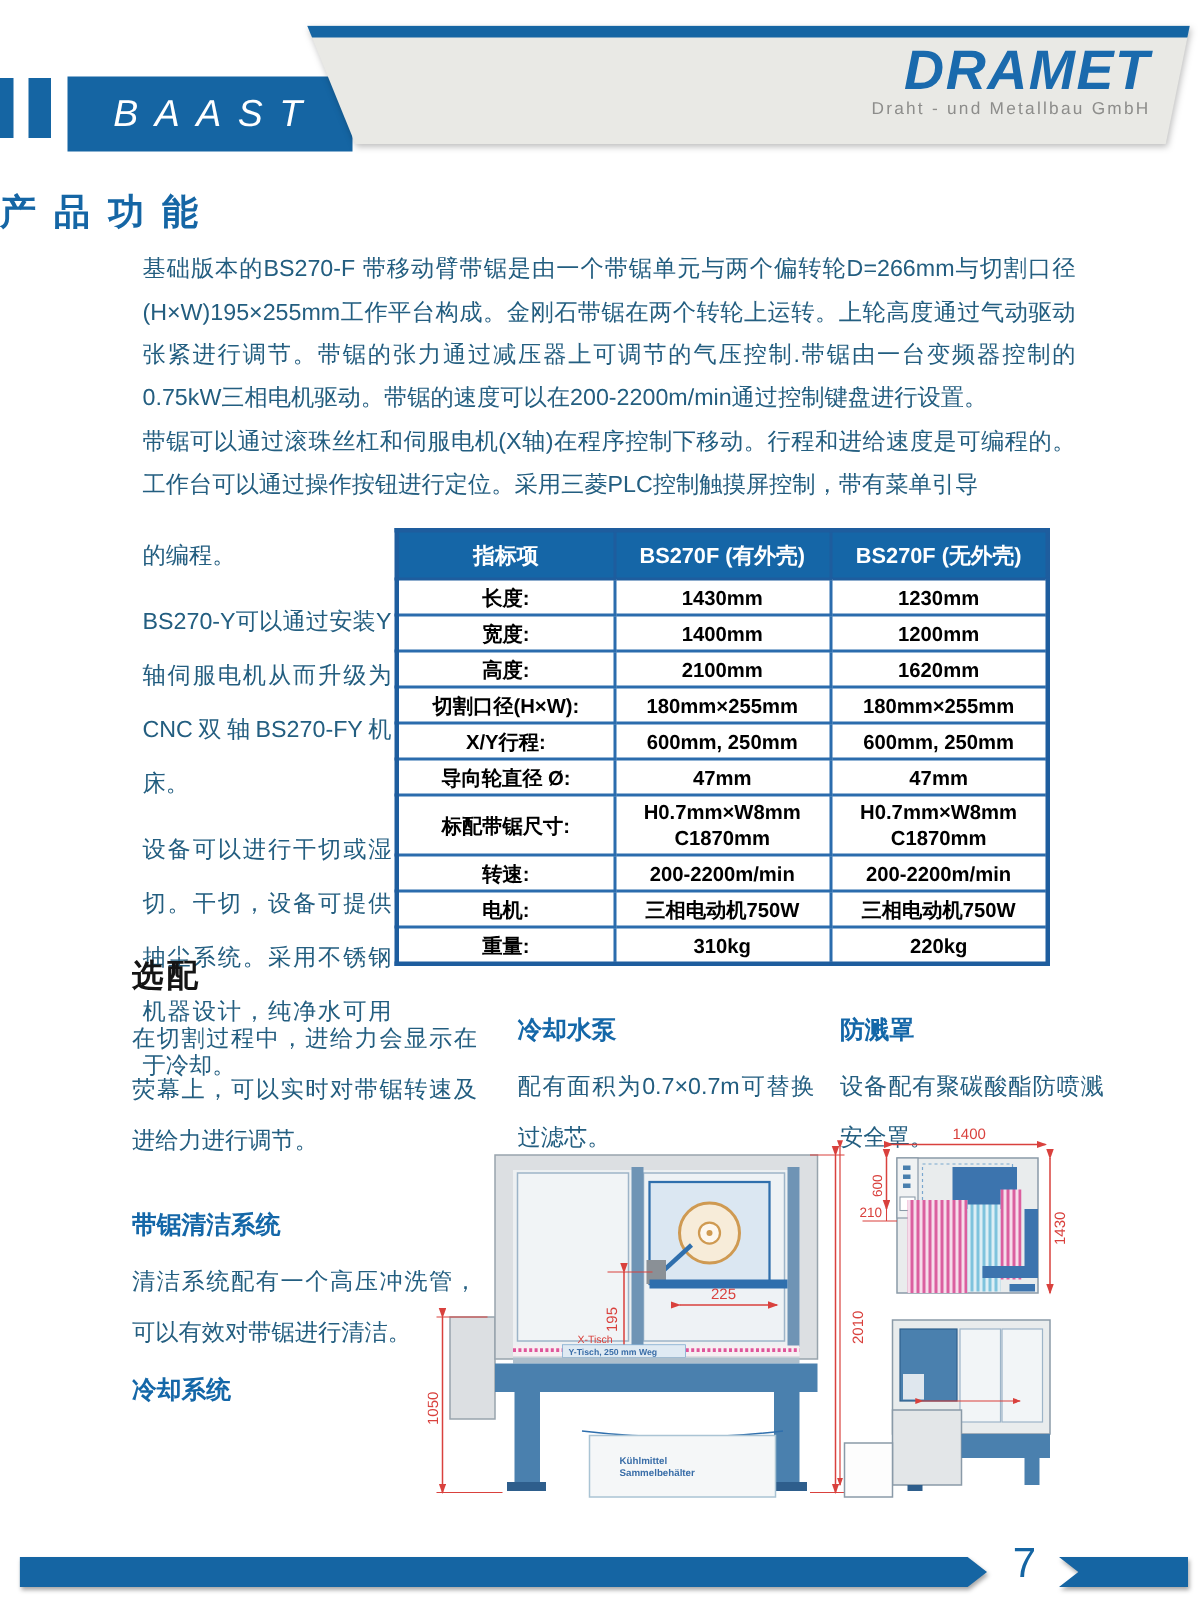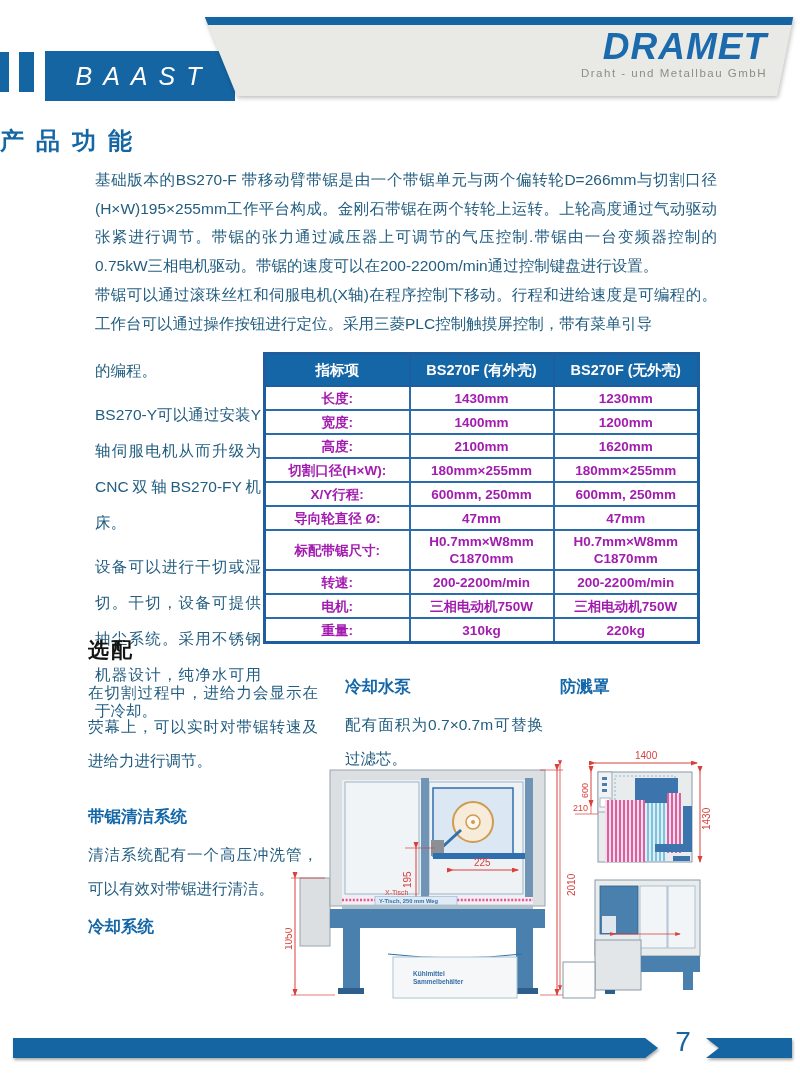--- a/index.html
+++ b/index.html
@@ -31,21 +31,21 @@
   #p2{left:95px;top:281px;width:622px;}
   .leftcol{position:absolute;left:95px;top:353px;width:166px;color:#235e80;
     font-size:15.5px;line-height:36px;text-align:justify;}
   .leftcol p{margin:0 0 8px 0;}
 
   
   .spec-table{position:absolute;left:263px;top:352px;width:434px;border-collapse:collapse;
     background:#fff;table-layout:fixed;}
   .spec-table th{background:#1566a7;color:#ffffff;font-size:14.5px;font-weight:bold;
     height:30px;border:2px solid #1e5d9e;padding:0;}
-  .spec-table td{border:2px solid #2b6cad;color:#a21caf;font-size:13.5px;font-weight:bold;
+  .spec-table td{border:2px solid #2b6cad;color:#000000;font-size:13.5px;font-weight:bold;
     text-align:center;height:20px;padding:1px 2px;line-height:17px;}
   .spec-table{border:3px solid #1e5d9e;}
 
   
   .options-heading{position:absolute;left:88px;top:636px;color:#141414;
     font-size:21px;font-weight:bold;letter-spacing:2px;}
   .opt{position:absolute;}
   .opt-title{color:#1467a8;font-weight:bold;font-size:16.5px;margin:0 0 10px 0;}
   .opt-body{color:#235e80;font-size:15.5px;line-height:34px;text-align:justify;margin:0;}
   #opt-feed{left:88px;top:676px;width:230px;}
@@ -180,20 +180,21 @@
 </div>
 <div class="opt" id="opt-coolsys">
   <p class="opt-title">冷却系统</p>
 </div>
 <div class="opt" id="opt-pump">
   <p class="opt-title">冷却水泵</p>
   <p class="opt-body">配有面积为0.7×0.7m可替换过滤芯。</p>
 </div>
 <div class="opt" id="opt-guard">
   <p class="opt-title">防溅罩</p>
+  <p class="opt-body">设备配有聚碳酸酯防喷溅安全罩。</p>
 </div>
 
 <svg id="drawing-front" class="drawing" width="300" height="264" viewBox="0 0 300 264">
   <defs>
     <marker id="ra1" markerWidth="7" markerHeight="6" refX="6" refY="2.5" orient="auto">
       <path d="M0,0 L7,2.5 L0,5 z" fill="#d9413d"></path>
     </marker>
   </defs>
 
   <rect x="15" y="130" width="30" height="68" fill="#dcdfe2" stroke="#98a4ad" stroke-width="1"></rect>

